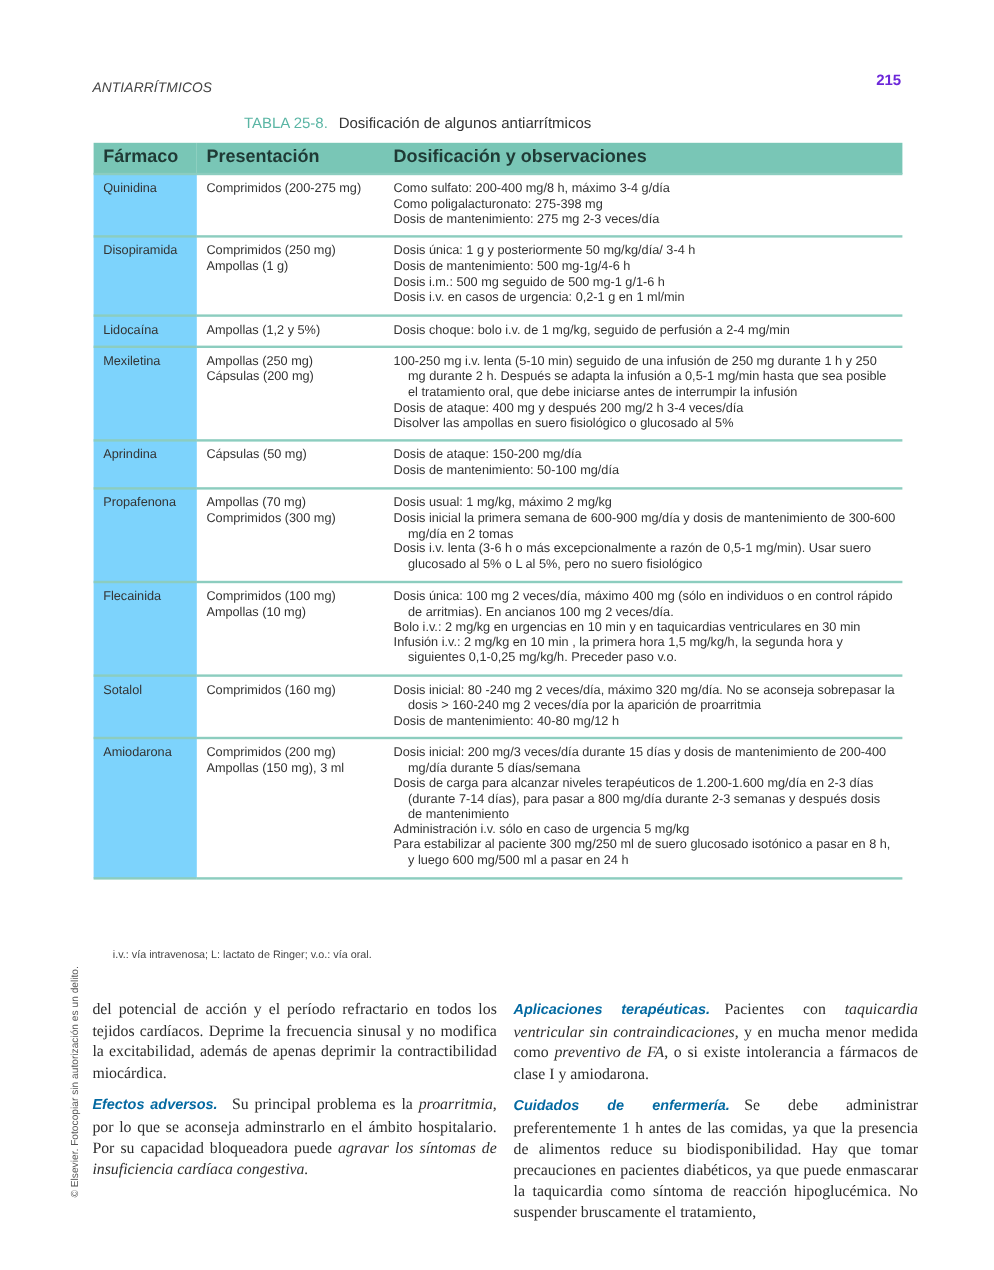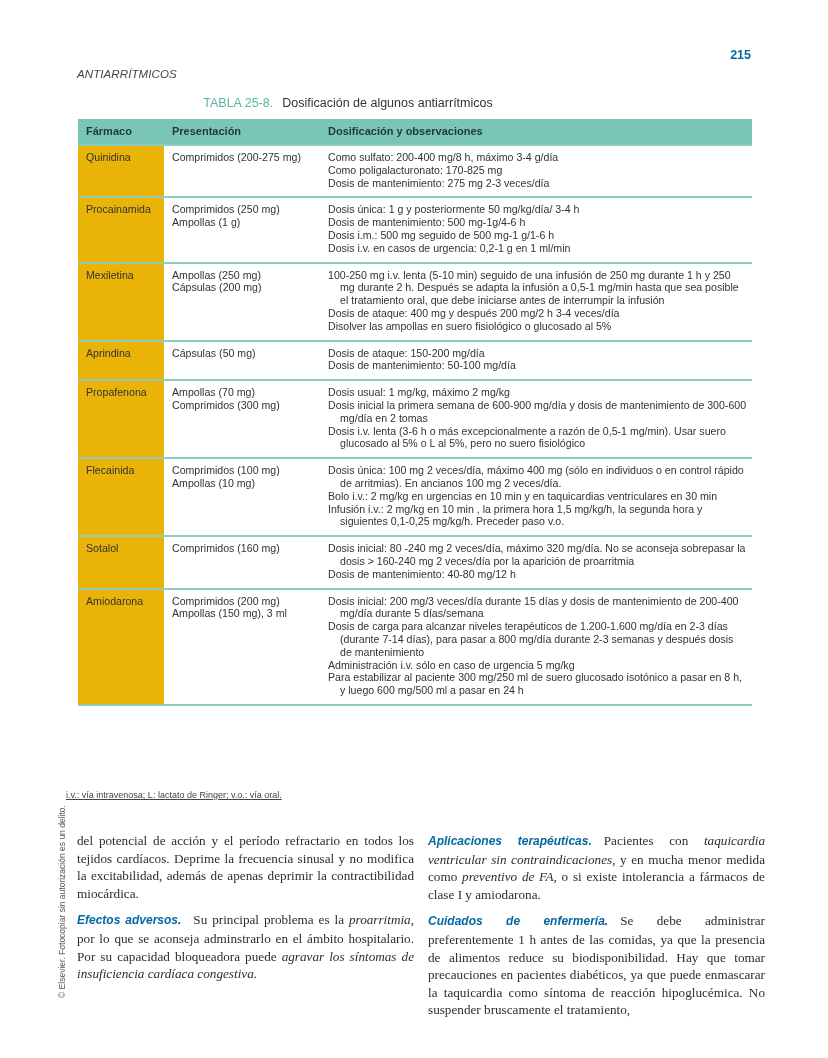--- a/index.html
+++ b/index.html
@@ -4,48 +4,48 @@
 <style>
   * { box-sizing: border-box; margin: 0; padding: 0; }
   html, body { width: 828px; height: 1058px; background: #ffffff; overflow: hidden; }
   body { position: relative; font-family: "Liberation Sans", sans-serif; color: #2a2a2a; }
 
   .running-head {
     position: absolute; left: 77px; top: 68px;
     font-size: 11.5px; font-style: italic; color: #444; letter-spacing: 0.1px;
   }
   .page-number {
-    position: absolute; right: 77px; top: 48px;
-    font-size: 12.5px; font-weight: bold; color: #0369a1;
+    position: absolute; right: 77px; top: 60px;
+    font-size: 12.5px; font-weight: bold; color: #6d28d9;
   }
 
   .table-caption {
     position: absolute; left: 0; width: 696px; top: 96px;
     text-align: center; font-size: 12.5px; color: #333;
   }
   .table-caption .label { color: #5ab5a4; font-weight: normal; margin-right: 9px; }
 
   .drug-table {
     position: absolute; left: 78px; top: 119px; width: 674px;
     border-collapse: collapse; font-size: 10.6px; line-height: 12.8px; color: #333;
   }
   .drug-table thead th {
-    background: #79c6b6; color: #1f3a35; font-weight: bold; font-size: 11px;
+    background: #79c6b6; color: #1f3a35; font-weight: bold; font-size: 15px;
     text-align: left; height: 26px; padding: 0 0 0 8px; vertical-align: middle;
   }
   .drug-table tbody tr { border-top: 2px solid #8ccdbf; }
   .drug-table tbody tr.last { border-bottom: 2px solid #8ccdbf; }
   .drug-table td { vertical-align: top; padding: 5px 0 7px 8px; }
-  .drug-table td.c1 { background: #eab308; width: 86px; }
+  .drug-table td.c1 { background: #7dd3fc; width: 86px; }
   .drug-table td.c2 { width: 156px; }
   .drug-table td.c3 { padding-right: 4px; }
   .line { display: block; padding-left: 12px; text-indent: -12px; }
 
   .footnote {
-    position: absolute; left: 66px; top: 790px; font-size: 9px; color: #444; text-decoration: underline;
+    position: absolute; left: 94px; top: 790px; font-size: 9px; color: #444;
   }
 
   .copyright {
     position: absolute; left: 57px; top: 998px;
     transform-origin: 0 0; transform: rotate(-90deg);
     font-size: 8.5px; color: #555; white-space: nowrap;
   }
 
   .col {
     position: absolute; top: 832px; width: 337px;
@@ -80,38 +80,47 @@
     </tr>
   </thead>
   <tbody>
       <tr>
         <td class="c1">Quinidina</td>
         <td class="c2">
           <span class="line">Comprimidos (200-275 mg)</span>
         </td>
         <td class="c3">
           <span class="line">Como sulfato: 200-400 mg/8 h, máximo 3-4 g/día</span>
-          <span class="line">Como poligalacturonato: 170-825 mg</span>
+          <span class="line">Como poligalacturonato: 275-398 mg</span>
           <span class="line">Dosis de mantenimiento: 275 mg 2-3 veces/día</span>
         </td>
       </tr>
       <tr>
-        <td class="c1">Procainamida</td>
+        <td class="c1">Disopiramida</td>
         <td class="c2">
           <span class="line">Comprimidos (250 mg)</span>
           <span class="line">Ampollas (1 g)</span>
         </td>
         <td class="c3">
           <span class="line">Dosis única: 1 g y posteriormente 50 mg/kg/día/ 3-4 h</span>
           <span class="line">Dosis de mantenimiento: 500 mg-1g/4-6 h</span>
           <span class="line">Dosis i.m.: 500 mg seguido de 500 mg-1 g/1-6 h</span>
           <span class="line">Dosis i.v. en casos de urgencia: 0,2-1 g en 1 ml/min</span>
         </td>
       </tr>
       <tr>
+        <td class="c1">Lidocaína</td>
+        <td class="c2">
+          <span class="line">Ampollas (1,2 y 5%)</span>
+        </td>
+        <td class="c3">
+          <span class="line">Dosis choque: bolo i.v. de 1 mg/kg, seguido de perfusión a 2-4 mg/min</span>
+        </td>
+      </tr>
+      <tr>
         <td class="c1">Mexiletina</td>
         <td class="c2">
           <span class="line">Ampollas (250 mg)</span>
           <span class="line">Cápsulas (200 mg)</span>
         </td>
         <td class="c3">
           <span class="line">100-250 mg i.v. lenta (5-10 min) seguido de una infusión de 250 mg durante 1 h y 250 mg durante 2 h. Después se adapta la infusión a 0,5-1 mg/min hasta que sea posible el tratamiento oral, que debe iniciarse antes de interrumpir la infusión</span>
           <span class="line">Dosis de ataque: 400 mg y después 200 mg/2 h 3-4 veces/día</span>
           <span class="line">Disolver las ampollas en suero fisiológico o glucosado al 5%</span>
         </td>

